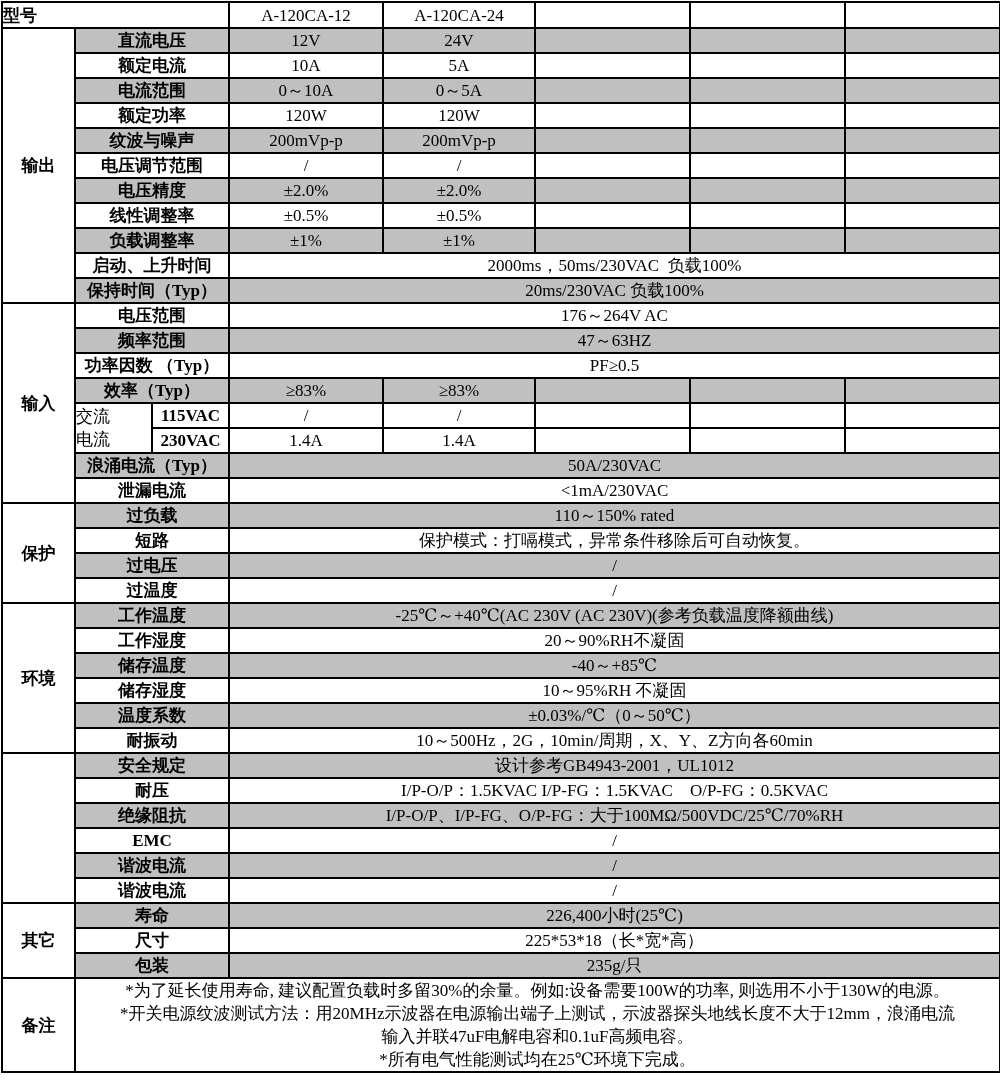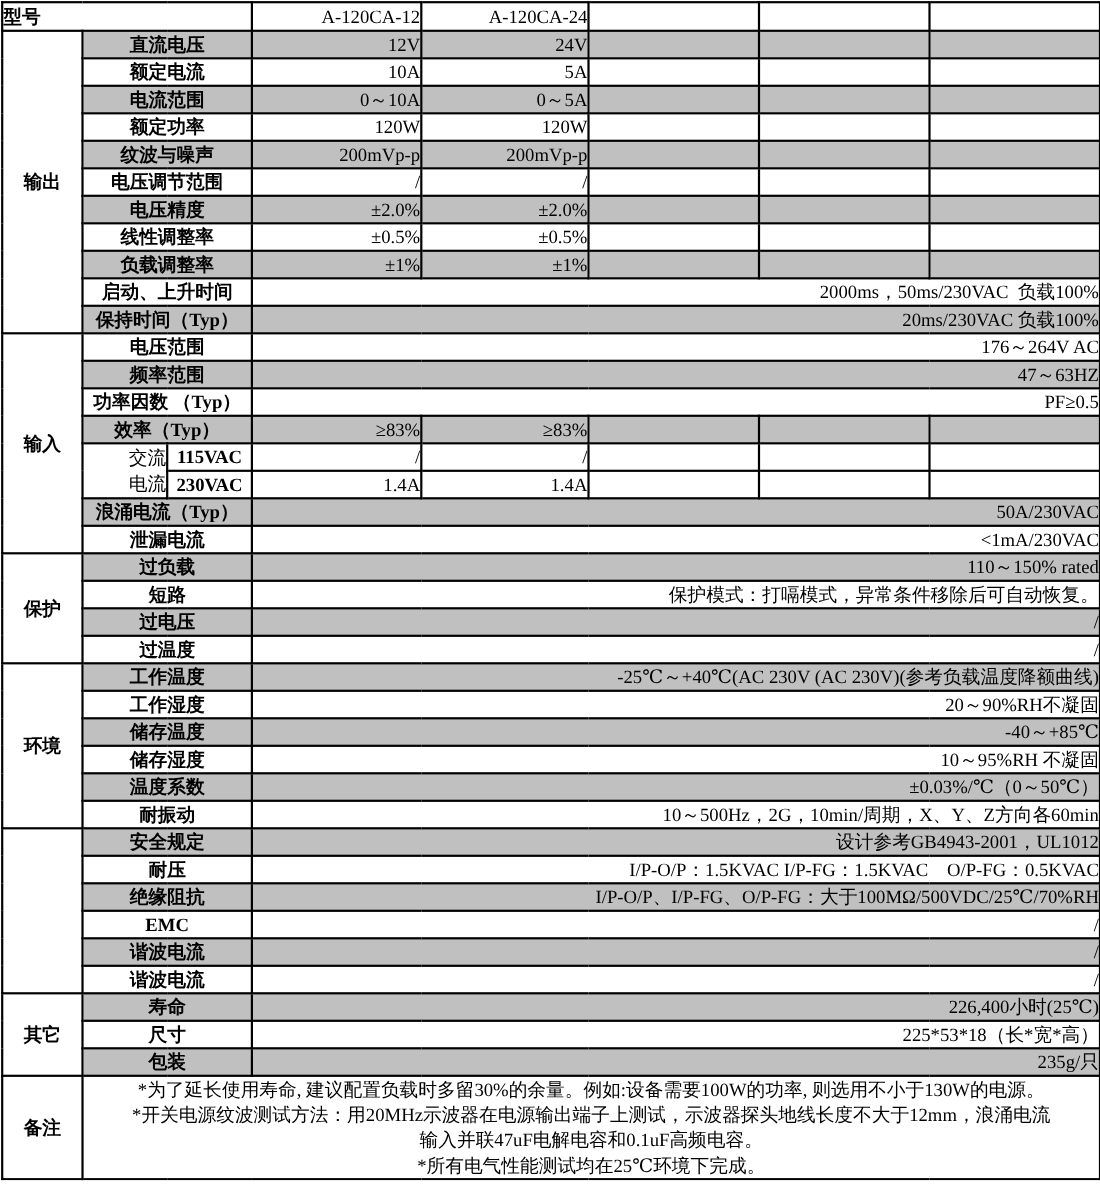--- a/index.html
+++ b/index.html
@@ -15,25 +15,25 @@
     height:23px;
     line-height:23px;
     font-size:17px;
     padding:0;
     overflow:hidden;
     vertical-align:middle;
     background:#fff;
   }
   td.sec{font-weight:bold;text-align:center;font-size:19px;background:#fff !important;}
   td.lab{text-align:center;font-weight:bold;}
-  td.val{text-align:right;padding-left:5px;white-space:pre;}
+  td.val{text-align:center;padding-left:5px;white-space:pre;}
   td.mhead{font-weight:bold;text-align:left;padding-left:6px;font-size:19px;margin-left:32px;}
   tr.g td.lab, tr.g td.val, tr.g td.e, tr.g td.sub{background:#c0c0c0;}
   td.sub{text-align:center;font-weight:bold;}
-  td.acml{text-align:right;line-height:24px;}
+  td.acml{text-align:left;line-height:24px;}
   td.notes{
     text-align:center;padding:3px 6px;height:auto;line-height:23px;
     white-space:normal;vertical-align:middle;
   }
   td.notes div{line-height:23px;}
 </style>
 </head>
 <body>
 
 <table class="spec">

